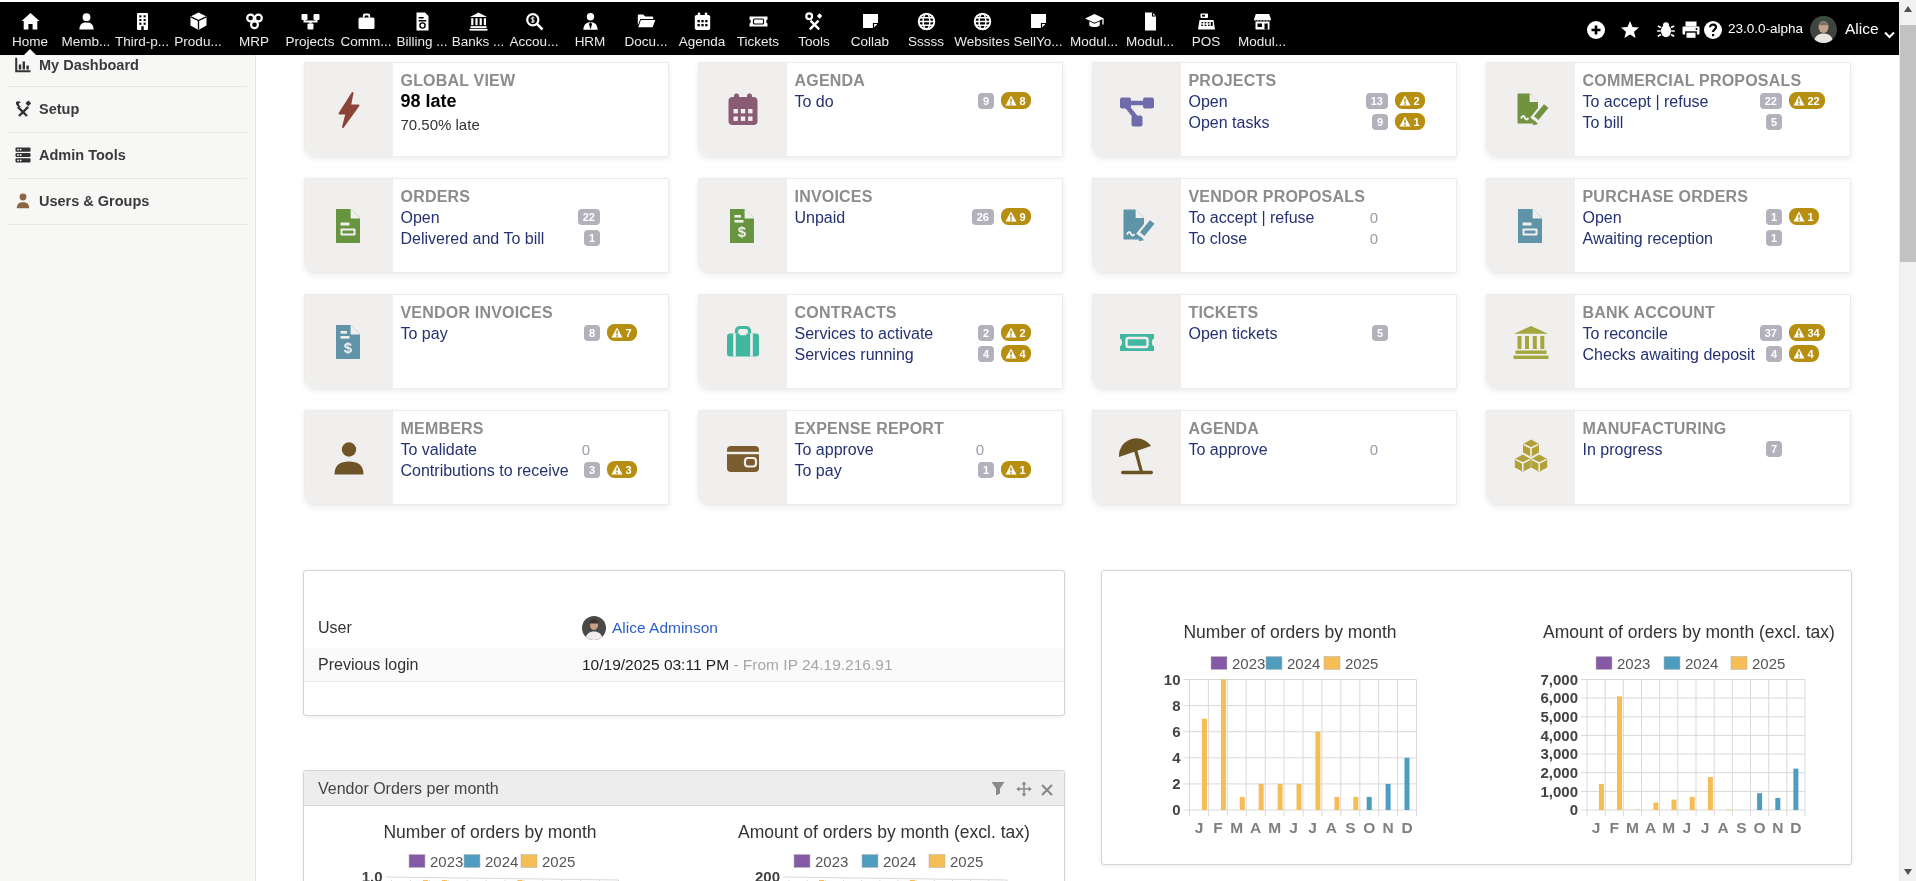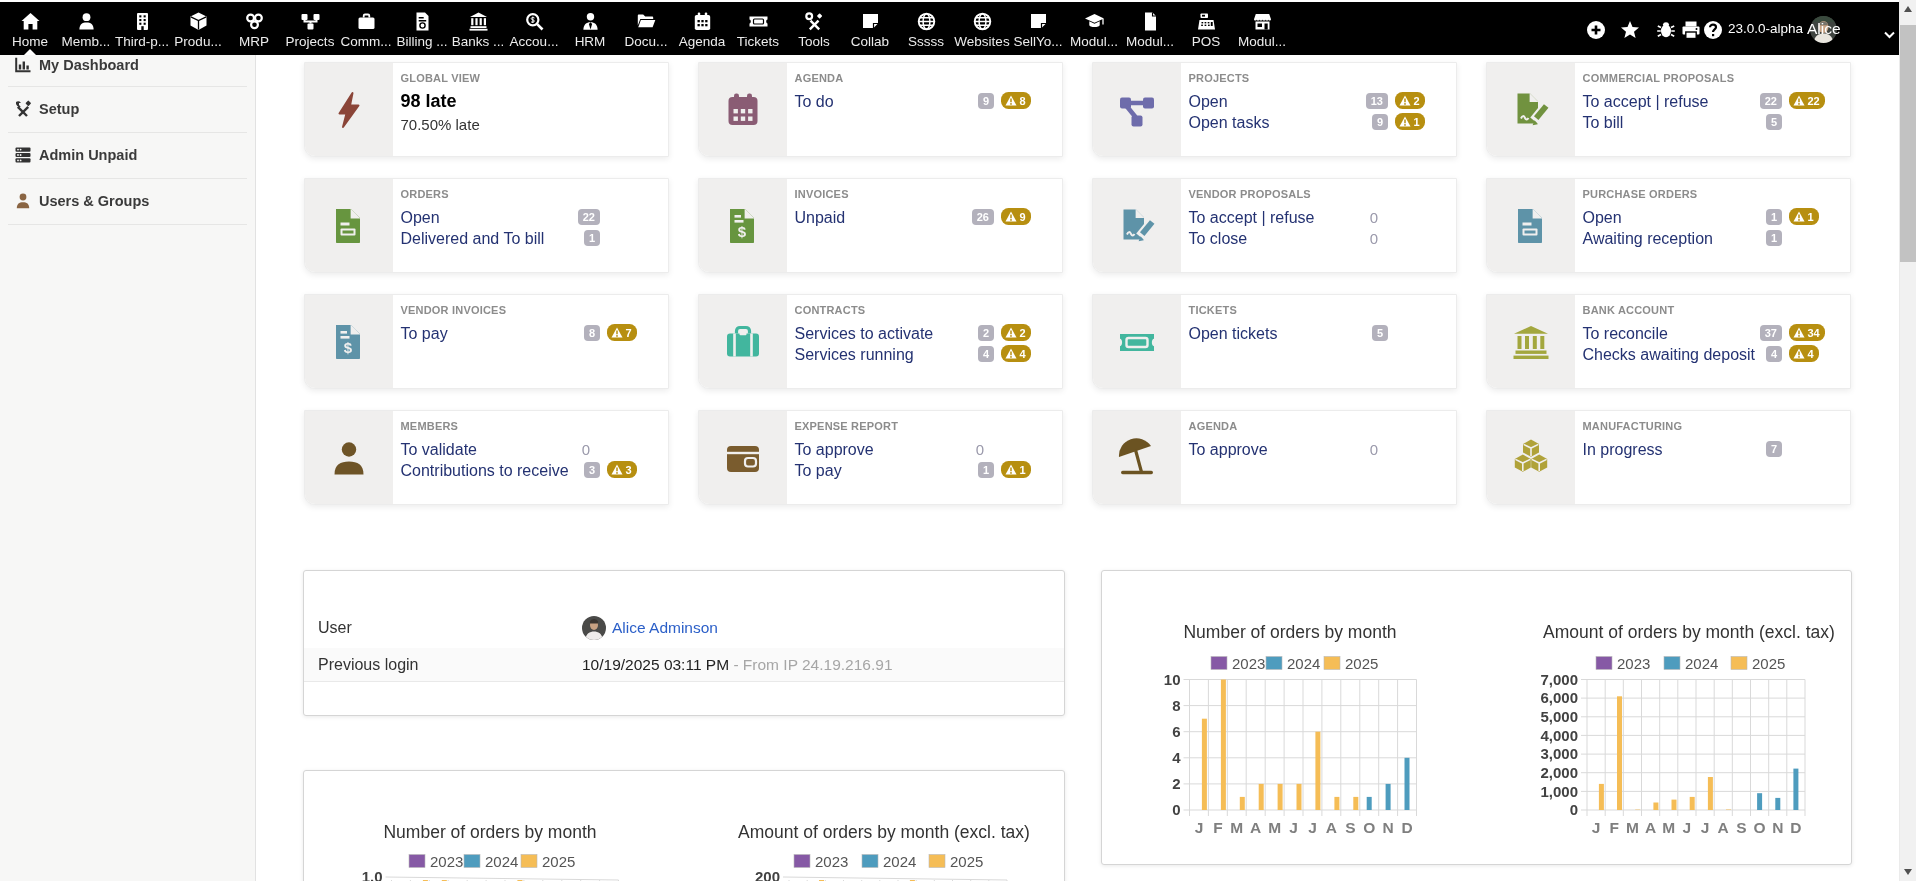--- a/index.html
+++ b/index.html
@@ -10,21 +10,21 @@
 .ni .lb{margin-top:2px;font-size:13.5px;color:#ececec;white-space:nowrap}
 .notch{position:absolute;left:24px;top:47px;width:0;height:0;border-left:6.5px solid transparent;border-right:6.5px solid transparent;border-bottom:6.5px solid #fff}
 .tr{position:absolute;top:0;height:54px}
 .sidebar{position:absolute;left:0;top:55px;width:256px;height:826px;background:#f7f7f6;border-right:1px solid #e2e2e2}
 .si{position:absolute;left:0;width:100%;height:30px}
 .si svg{position:absolute;left:14px;top:50%;margin-top:-9px;width:18px;height:18px}
 .si .t{position:absolute;left:39px;top:50%;transform:translateY(-50%);font-size:14.5px;font-weight:700;color:#3a3a3a}
 .sep{position:absolute;left:8px;width:239px;height:1px;background:#e6e6e5}
 .card{position:absolute;width:365px;height:95px;background:#fff;border:1px solid #ececec;border-radius:0 0 0 11px;box-shadow:0 2px 6px rgba(0,0,0,.08)}
 .cic{position:absolute;left:0;top:0;width:88px;height:93px;background:#f0efee;border-radius:0 0 0 10px;display:flex;align-items:center;justify-content:center}
-.ct{position:absolute;left:95.5px;top:8.5px;font-size:11px;font-weight:700;color:#8c8c8c;letter-spacing:.2px}
+.ct{position:absolute;left:95.5px;top:8.5px;font-size:16px;font-weight:700;color:#8c8c8c;letter-spacing:.2px}
 .cl{position:absolute;left:95.5px;height:17px;font-size:16px;color:#243272;white-space:nowrap}
 .l1{top:30px}.l2{top:51px}
 .bg1{position:absolute;top:0;height:16px;min-width:7.5px;padding:0 5px;background:#b3b1bc;border-radius:4px;color:#fff;font-size:11px;font-weight:700;text-align:center;line-height:16px}
 .bg2{position:absolute;top:0;height:17px;padding:0 5px 0 4px;background:#b78f10;border-radius:7.5px;color:#fff;font-size:11px;font-weight:700;display:flex;align-items:center;gap:2.5px}
 .zero{position:absolute;top:0;font-size:15px;color:#9a99ab}
 .panel{position:absolute;background:#fff;border:1px solid #d5d5d5;border-radius:3px;box-shadow:0 1px 4px rgba(0,0,0,.09)}
 .phead{position:absolute;left:0;top:0;width:100%;height:35px;background:#ededee;border-bottom:1px solid #d6d6d8;border-radius:3px 3px 0 0}
 .ptit{position:absolute;left:14px;top:0;line-height:35px;font-size:16px;color:#454545}
 .hic{position:absolute;top:10px}
 .lrow{position:absolute;left:0;width:100%}
@@ -295,21 +295,21 @@
           </clipPath>
         </defs>
         <g clip-path="url(#av1)">
           <rect width="27" height="27" fill="#3f4440"></rect>
           <rect x="0" y="0" width="27" height="6" fill="#3a4a3e"></rect>
           <ellipse cx="13.5" cy="11" rx="5" ry="6" fill="#c7a183"></ellipse>
           <path d="M9.2 8 A4.6 4 0 0 1 17.8 8 L17.4 9.3 H9.6 Z" fill="#77736a"></path>
           <path d="M4 27 C4 19.5 9 17.5 13.5 17.5 C18 17.5 23 19.5 23 27 Z" fill="#e9e6df"></path>
         </g>
       </svg></span>
-    <span class="tr" style="left:1807px;line-height:54px;font-size:15.5px;color:#fff">Alice</span>
+    <span class="tr" style="left:1845px;line-height:54px;font-size:15.5px;color:#fff">Alice</span>
     <span class="tr" style="left:1884px;top:23px"><svg width="11" height="8">
         <path d="M1 1.5 L5.5 6 L10 1.5" stroke="#fff" stroke-width="2" fill="none"></path>
       </svg></span>
     <div class="notch"></div>
   </div>
 <div class="sidebar">
     <div class="si" style="top:0px;height:19px">
       <svg width="18" height="18" viewBox="0 0 18 18" style="">
         <path d="M2.2 1.8 V15.2 H16.5" stroke="#333" stroke-width="2" fill="none"></path>
         <g fill="#333">
@@ -340,21 +340,21 @@
         </g>
         <g fill="#f7f7f6">
           <circle cx="4" cy="3.6" r="0.9"></circle>
           <circle cx="6.6" cy="3.6" r="0.9"></circle>
           <circle cx="4" cy="9" r="0.9"></circle>
           <circle cx="6.6" cy="9" r="0.9"></circle>
           <circle cx="4" cy="14.4" r="0.9"></circle>
           <circle cx="6.6" cy="14.4" r="0.9"></circle>
         </g>
       </svg>
-      <span class="t">Admin Unpaid</span>
+      <span class="t">Admin Tools</span>
     </div>
     <div class="si" style="top:123px;height:46px">
       <svg width="18" height="18" viewBox="0 0 18 18" style="">
         <circle cx="9" cy="5" r="3.4" fill="#8a6543"></circle>
         <path d="M2.8 16.2 C2.8 11.8 5.3 10.2 9 10.2 C12.7 10.2 15.2 11.8 15.2 16.2 Z" fill="#8a6543"></path>
       </svg>
       <span class="t">Users &amp; Groups</span>
     </div>
     <div class="sep" style="top:30.5px"></div>
     <div class="sep" style="top:77px"></div>
@@ -858,20 +858,38 @@
       <rect x="569.5" y="228.6" width="5.0" height="10.4" fill="#f5bd56"></rect>
       <rect x="587.7" y="225.9" width="5.0" height="13.1" fill="#f5bd56"></rect>
       <rect x="605.9" y="206.0" width="5.0" height="33.0" fill="#f5bd56"></rect>
       <rect x="624.0" y="238.5" width="5.0" height="0.5" fill="#f5bd56"></rect>
       <rect x="655.1" y="222.2" width="5.0" height="16.8" fill="#4e9cbe"></rect>
       <rect x="673.3" y="226.9" width="5.0" height="12.1" fill="#4e9cbe"></rect>
       <rect x="691.4" y="197.6" width="5.0" height="41.4" fill="#4e9cbe"></rect>
     </svg>
 </div>
 <div class="panel" style="left:303px;top:770px;width:762px;height:300px">
+<div class="phead">
+      <span class="ptit">Vendor Orders per month</span>
+<span class="hic" style="left:686px;top:9px"><svg width="16" height="17" viewBox="0 0 16 17" style="">
+          <path d="M1.5 2 H14.5 L10 8.5 V13.5 L6 15.5 V8.5 Z" fill="#8a8a8a"></path>
+        </svg></span>
+<span class="hic" style="left:712px"><svg width="16" height="16" viewBox="0 0 16 16" style="">
+          <g stroke="#8a8a8a" stroke-width="1.6" fill="#8a8a8a">
+            <path d="M8 2 V14 M2 8 H14"></path>
+            <path d="M8 0.2 L10.4 3.4 H5.6 Z" stroke="none"></path>
+            <path d="M8 15.8 L10.4 12.6 H5.6 Z" stroke="none"></path>
+            <path d="M0.2 8 L3.4 5.6 V10.4 Z" stroke="none"></path>
+            <path d="M15.8 8 L12.6 5.6 V10.4 Z" stroke="none"></path>
+          </g>
+        </svg></span>
+<span class="hic" style="left:735px;top:11px"><svg width="16" height="16" viewBox="0 0 16 16" style="">
+          <path d="M3 3 L13 13 M13 3 L3 13" stroke="#8a8a8a" stroke-width="2.2"></path>
+        </svg></span>
+    </div>
 <svg width="760" height="140" viewBox="0 0 760 140" style="position:absolute;left:0;top:0">
       <text x="186" y="67" font-size="17.5" fill="#333" text-anchor="middle">Number of orders by month</text>
       <text x="580" y="67" font-size="17.5" fill="#333" text-anchor="middle">Amount of orders by month (excl. tax)</text>
       <rect x="105" y="83.5" width="16" height="13" fill="#8659a5" stroke="#b9b9b9" stroke-width="0.6"></rect>
       <text x="126" y="95.5" font-size="15" fill="#555">2023</text>
       <rect x="160" y="83.5" width="16" height="13" fill="#4e9cbe" stroke="#b9b9b9" stroke-width="0.6"></rect>
       <text x="181" y="95.5" font-size="15" fill="#555">2024</text>
       <rect x="217" y="83.5" width="16" height="13" fill="#f5bd56" stroke="#b9b9b9" stroke-width="0.6"></rect>
       <text x="238" y="95.5" font-size="15" fill="#555">2025</text>
       <rect x="490" y="83.5" width="16" height="13" fill="#8659a5" stroke="#b9b9b9" stroke-width="0.6"></rect>

